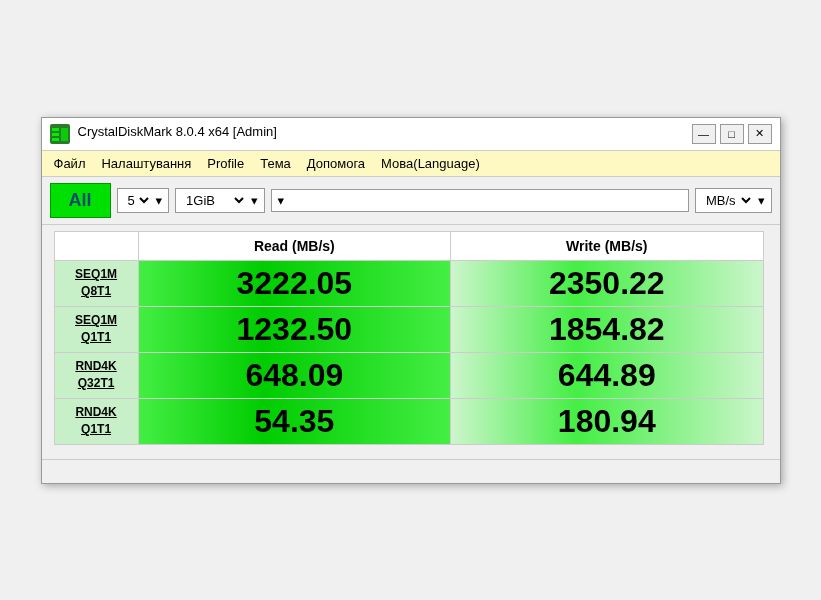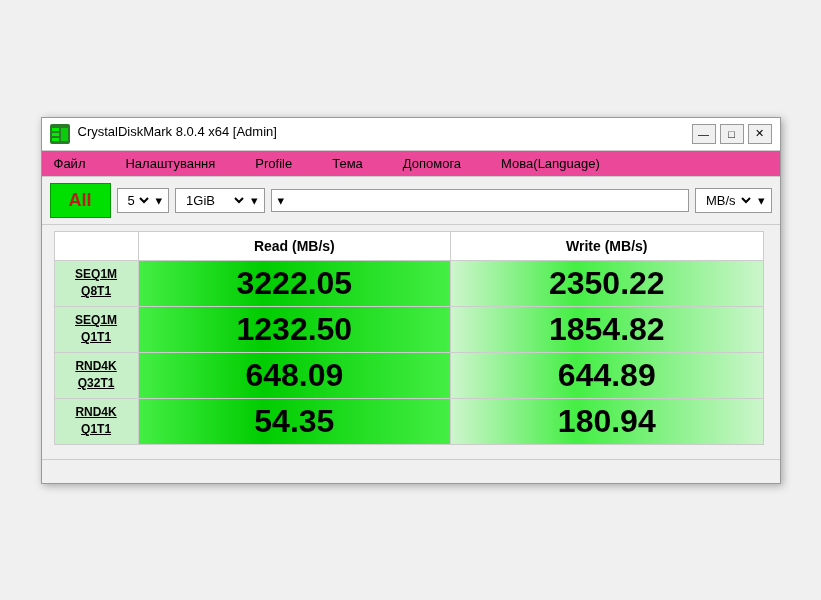--- a/index.html
+++ b/index.html
@@ -52,24 +52,24 @@
       cursor: pointer;
       font-size: 11px;
       display: flex;
       align-items: center;
       justify-content: center;
     }
 
     .title-btn.close { background: #f0f0f0; }
 
     .menu-bar {
-      background: #ec4899;
+      background: #fef9c3;
       padding: 3px 8px;
       display: flex;
-      gap: 32px;
+      gap: 8px;
       border-bottom: 1px solid #ccc;
     }
 
     .menu-item {
       font-size: 13px;
       padding: 2px 4px;
       cursor: pointer;
       white-space: nowrap;
     }
 
@@ -77,21 +77,21 @@
       background: #f0f0f0;
       padding: 6px 8px;
       display: flex;
       align-items: center;
       gap: 6px;
       border-bottom: 1px solid #ccc;
     }
 
     .btn-all {
       background: #00e000;
-      color: #b91c1c;
+      color: #0c4a6e;
       font-weight: bold;
       font-size: 18px;
       padding: 6px 18px;
       border: 1px solid #009900;
       cursor: pointer;
       min-width: 60px;
     }
 
     .dropdown {
       background: white;

